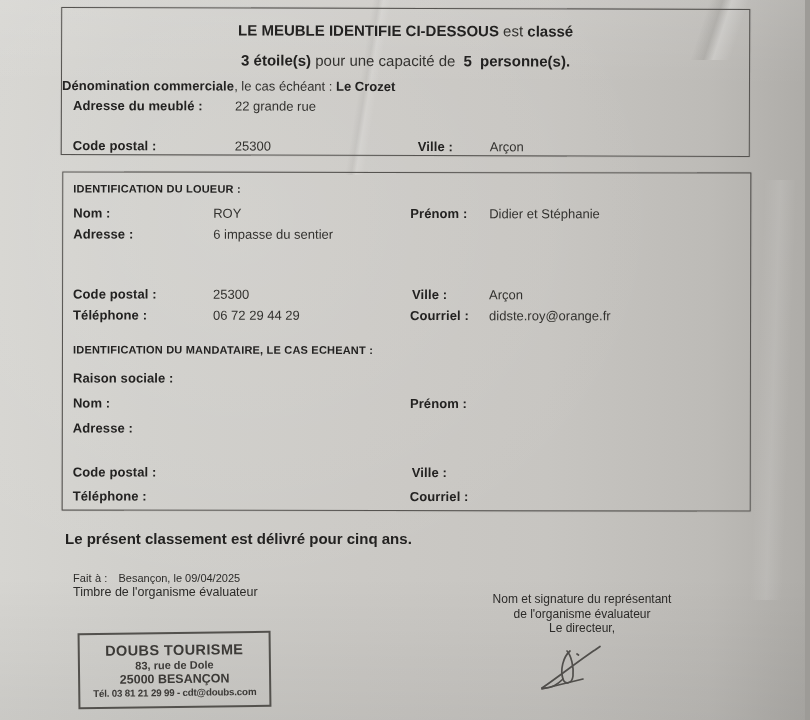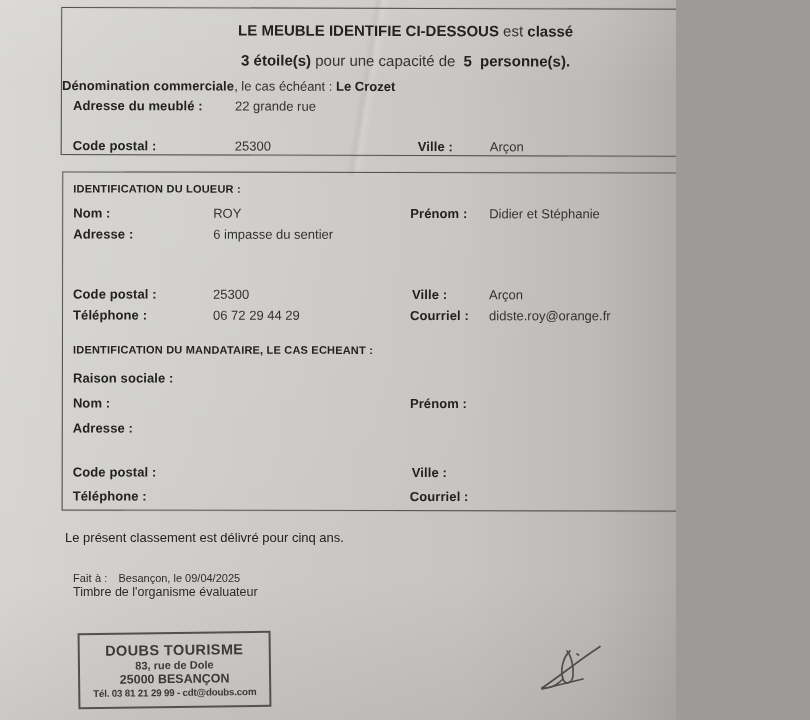--- a/index.html
+++ b/index.html
@@ -1,17 +1,17 @@
 <!DOCTYPE html>
 <html><head>
 <meta charset="utf-8">
 <style>
   html,body{margin:0;padding:0;background:#9d9b97;}
   #page{
-    position:relative;width:676px;height:720px;overflow:hidden;
+    position:relative;width:805px;height:720px;overflow:hidden;
     background:
       linear-gradient(90deg, #d6d5d1 0%, #d0cfcb 18%, #cbc9c5 45%, #c7c5c1 68%, #bdbbb7 88%, #aeaca8 100%);
     font-family:"Liberation Sans","DejaVu Sans",sans-serif;
     color:#272625;
   }
   
   .vignette{position:absolute;inset:0;pointer-events:none;
     background:
       linear-gradient(180deg, rgba(255,255,255,0.10) 0%, rgba(255,255,255,0) 12%, rgba(0,0,0,0) 80%, rgba(0,0,0,0.06) 100%),
       radial-gradient(ellipse at 28% 30%, rgba(255,255,255,0.10) 0%, rgba(255,255,255,0) 55%);
@@ -29,21 +29,21 @@
 
   .row{position:absolute;left:0;right:0;white-space:nowrap;font-size:13px;line-height:16px;}
   .row span{position:absolute;top:0;}
   .lbl{font-weight:bold;color:#232221;letter-spacing:.1px;}
   .val{color:#33322f;}
   .center-line{text-align:center;position:absolute;left:0;right:0;white-space:nowrap;}
   .b{font-weight:bold;color:#232221;}
   .r{font-weight:normal;color:#33322f;}
   .sec-title{font-weight:bold;font-size:11px;color:#232221;letter-spacing:.2px;}
 
-  #validity{position:absolute;left:65px;top:530px;font-size:13px;font-weight:normal;color:#232221;}
+  #validity{position:absolute;left:65px;top:530px;font-size:15px;font-weight:bold;color:#232221;}
   #fait-a{position:absolute;left:73px;top:572px;font-size:11px;}
   #fait-a .lbl{position:static;font-weight:normal;color:#2c2b29;}
   #fait-a .val{position:static;margin-left:11px;color:#2c2b29;}
   #timbre{position:absolute;left:73px;top:585px;font-size:12.5px;color:#2c2b29;}
   #sign-block{position:absolute;left:458px;top:592px;width:248px;text-align:center;
     font-size:12px;line-height:14.5px;color:#2c2b29;}
 
   #stamp{position:absolute;left:78px;top:632px;width:189px;height:72px;
     border:2px solid #53514d;transform:rotate(-0.7deg);color:#3c3a37;}
   #stamp div{position:absolute;left:0;right:0;text-align:center;font-weight:bold;white-space:nowrap;}
@@ -136,20 +136,25 @@
     </div>
   </div>
 
   <div id="validity">Le présent classement est délivré pour cinq ans.</div>
 
   <div id="fait-a">
     <span class="lbl">Fait à :</span><span class="val">Besançon, le 09/04/2025</span>
   </div>
   <div id="timbre">Timbre de l'organisme évaluateur</div>
 
+  <div id="sign-block">
+    <div>Nom et signature du représentant</div>
+    <div>de l'organisme évaluateur</div>
+    <div>Le directeur,</div>
+  </div>
 
   <div id="stamp">
     <div class="s1">DOUBS TOURISME</div>
     <div class="s2">83, rue de Dole</div>
     <div class="s3">25000 BESANÇON</div>
     <div class="s4">Tél. 03 81 21 29 99 - cdt@doubs.com</div>
   </div>
 
   <svg id="signature" width="80" height="58" viewBox="0 0 80 58">
     <g fill="none" stroke="#413f3c" stroke-width="1.7" stroke-linecap="round" opacity="0.88">

